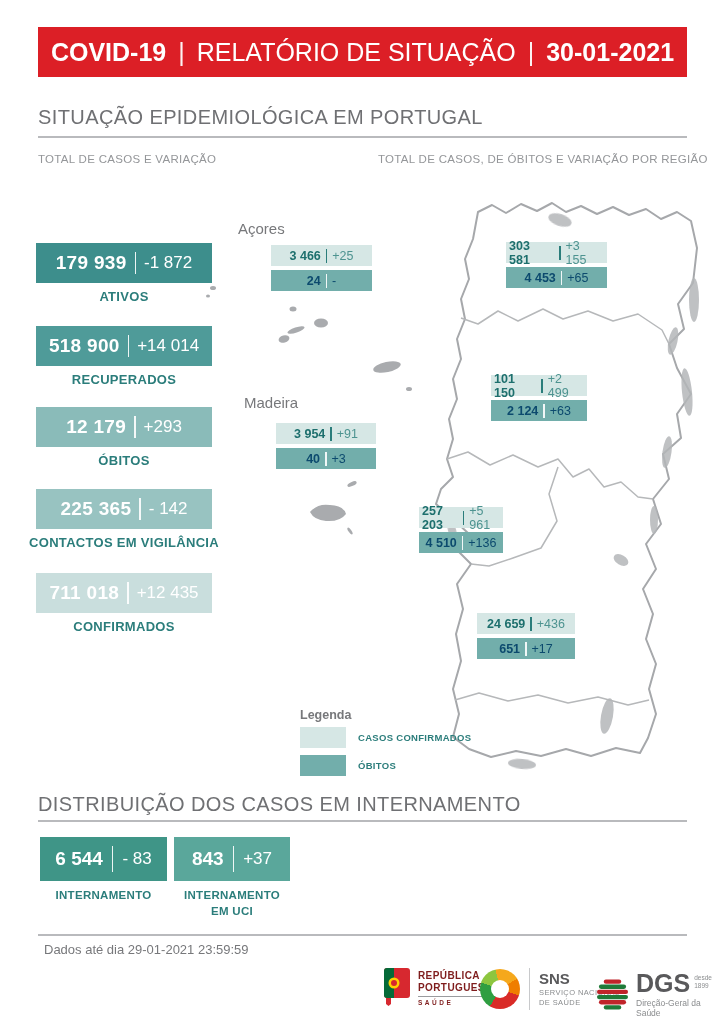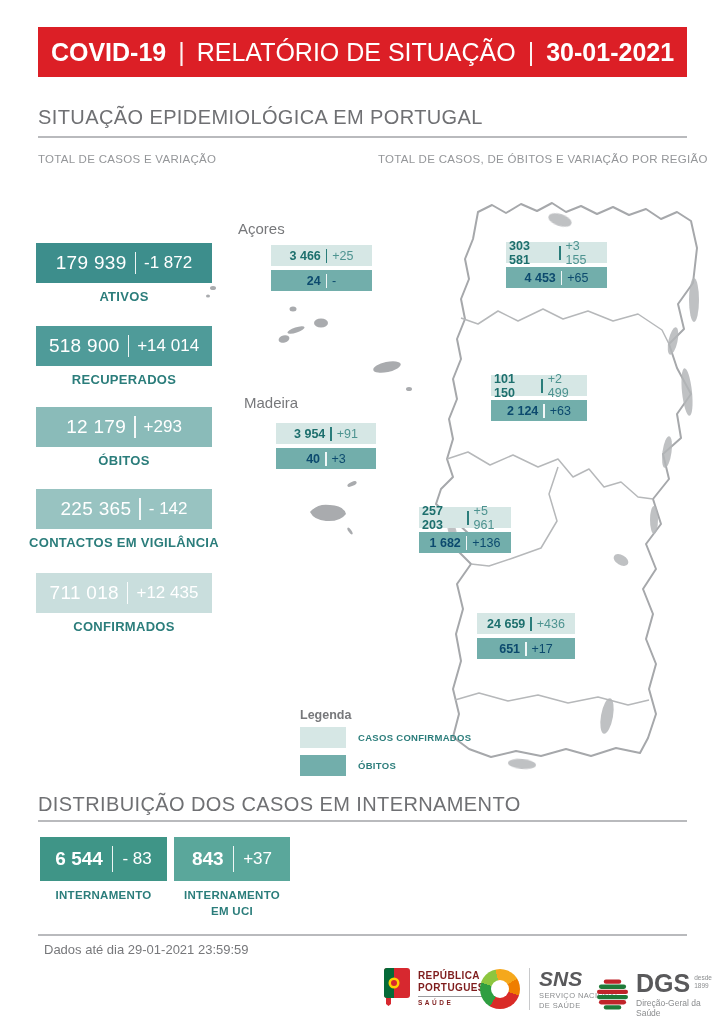--- a/index.html
+++ b/index.html
@@ -12,21 +12,21 @@
   .banner .b-bold{font-weight:700;}
   .banner .b-sep{font-weight:400;opacity:.95;}
   
   .sec-title{position:absolute;color:#6f7073;font-size:20px;letter-spacing:.4px;white-space:nowrap;}
   .sec-hr{position:absolute;height:2px;background:#b9babd;}
   .subtitle{position:absolute;color:#949699;font-size:11.5px;letter-spacing:.3px;white-space:nowrap;}
   
   .total-card{position:absolute;left:28px;width:192px;text-align:center;}
   .total-box{margin:0 8px;height:40px;display:flex;align-items:center;justify-content:center;
              gap:8px;color:#fff;}
-  .total-value{font-size:19px;font-weight:400;letter-spacing:.3px;}
+  .total-value{font-size:19px;font-weight:700;letter-spacing:.3px;}
   .total-div{width:1.5px;height:22px;background:rgba(255,255,255,.9);}
   .total-delta{font-size:17px;font-weight:400;}
   .total-label{margin-top:6px;color:#2b7d7b;font-weight:700;font-size:13px;letter-spacing:.3px;}
   
   .map-svg{position:absolute;left:185px;top:185px;z-index:1;}
   
   .region-label{position:absolute;color:#77787b;font-size:15px;z-index:2;}
   .region-pair{position:absolute;z-index:2;}
   .r-row{height:21px;display:flex;align-items:center;justify-content:center;gap:5px;
          margin-bottom:4px;font-size:12.5px;padding:0 3px;}
@@ -54,21 +54,21 @@
   .footer-note{position:absolute;left:44px;top:942px;color:#77787b;font-size:13px;}
   .logo-group{position:absolute;display:flex;align-items:center;}
   .rep-text{margin-left:8px;color:#7f1d1d;}
   .rep-line{font-size:10px;font-weight:700;letter-spacing:.4px;line-height:1.15;}
   .rep-rule{width:78px;height:1px;background:#9a9b9e;margin:3px 0 2px 0;}
   .rep-saude{font-size:6.5px;font-weight:700;letter-spacing:2.5px;}
   .sns-swirl{width:40px;height:40px;border-radius:50%;position:relative;flex:none;
              background:conic-gradient(from 210deg,#2f9e41 0 22%,#8dc63f 22% 38%,#f5a81c 38% 58%,#ef7d00 58% 72%,#d92b27 72% 100%);}
   .sns-swirl::after{content:"";position:absolute;inset:11px;background:#fff;border-radius:50%;}
   .sns-vline{width:1px;height:42px;background:#c8c9cb;margin:0 9px;}
-  .sns-name{font-size:21px;font-weight:700;color:#59595b;line-height:1;font-style:italic;}
+  .sns-name{font-size:15px;font-weight:700;color:#59595b;line-height:1;}
   .sns-sub{font-size:7.5px;color:#8a8c8e;letter-spacing:.4px;line-height:1.3;margin-top:2px;}
   .dgs-text{margin-left:7px;}
   .dgs-top{display:flex;align-items:flex-start;gap:4px;}
   .dgs-name{font-size:25px;font-weight:700;color:#59595b;line-height:.9;}
   .dgs-since{font-size:6.5px;color:#8a8c8e;line-height:1.2;margin-top:2px;}
   .dgs-sub{font-size:8.5px;color:#8a8c8e;margin-top:3px;}
 </style>
 </head>
 <body>
 
@@ -224,28 +224,28 @@
       <span class="r-div"></span>
       <span class="r-delta">+2 499</span>
     </div>
     <div class="r-row r-deaths">
       <span class="r-val">2 124</span>
       <span class="r-div"></span>
       <span class="r-delta">+63</span>
     </div>
   </div>
 
-  <div class="region-pair" style="left:419px;top:507px;width:92px;">
+  <div class="region-pair" style="left:419px;top:507px;width:84px;">
     <div class="r-row r-cases">
       <span class="r-val">257 203</span>
       <span class="r-div"></span>
       <span class="r-delta">+5 961</span>
     </div>
     <div class="r-row r-deaths">
-      <span class="r-val">1 682</span>
+      <span class="r-val">4 510</span>
       <span class="r-div"></span>
       <span class="r-delta">+136</span>
     </div>
   </div>
 
   <div class="region-pair" style="left:477px;top:613px;width:98px;">
     <div class="r-row r-cases">
       <span class="r-val">24 659</span>
       <span class="r-div"></span>
       <span class="r-delta">+436</span>

